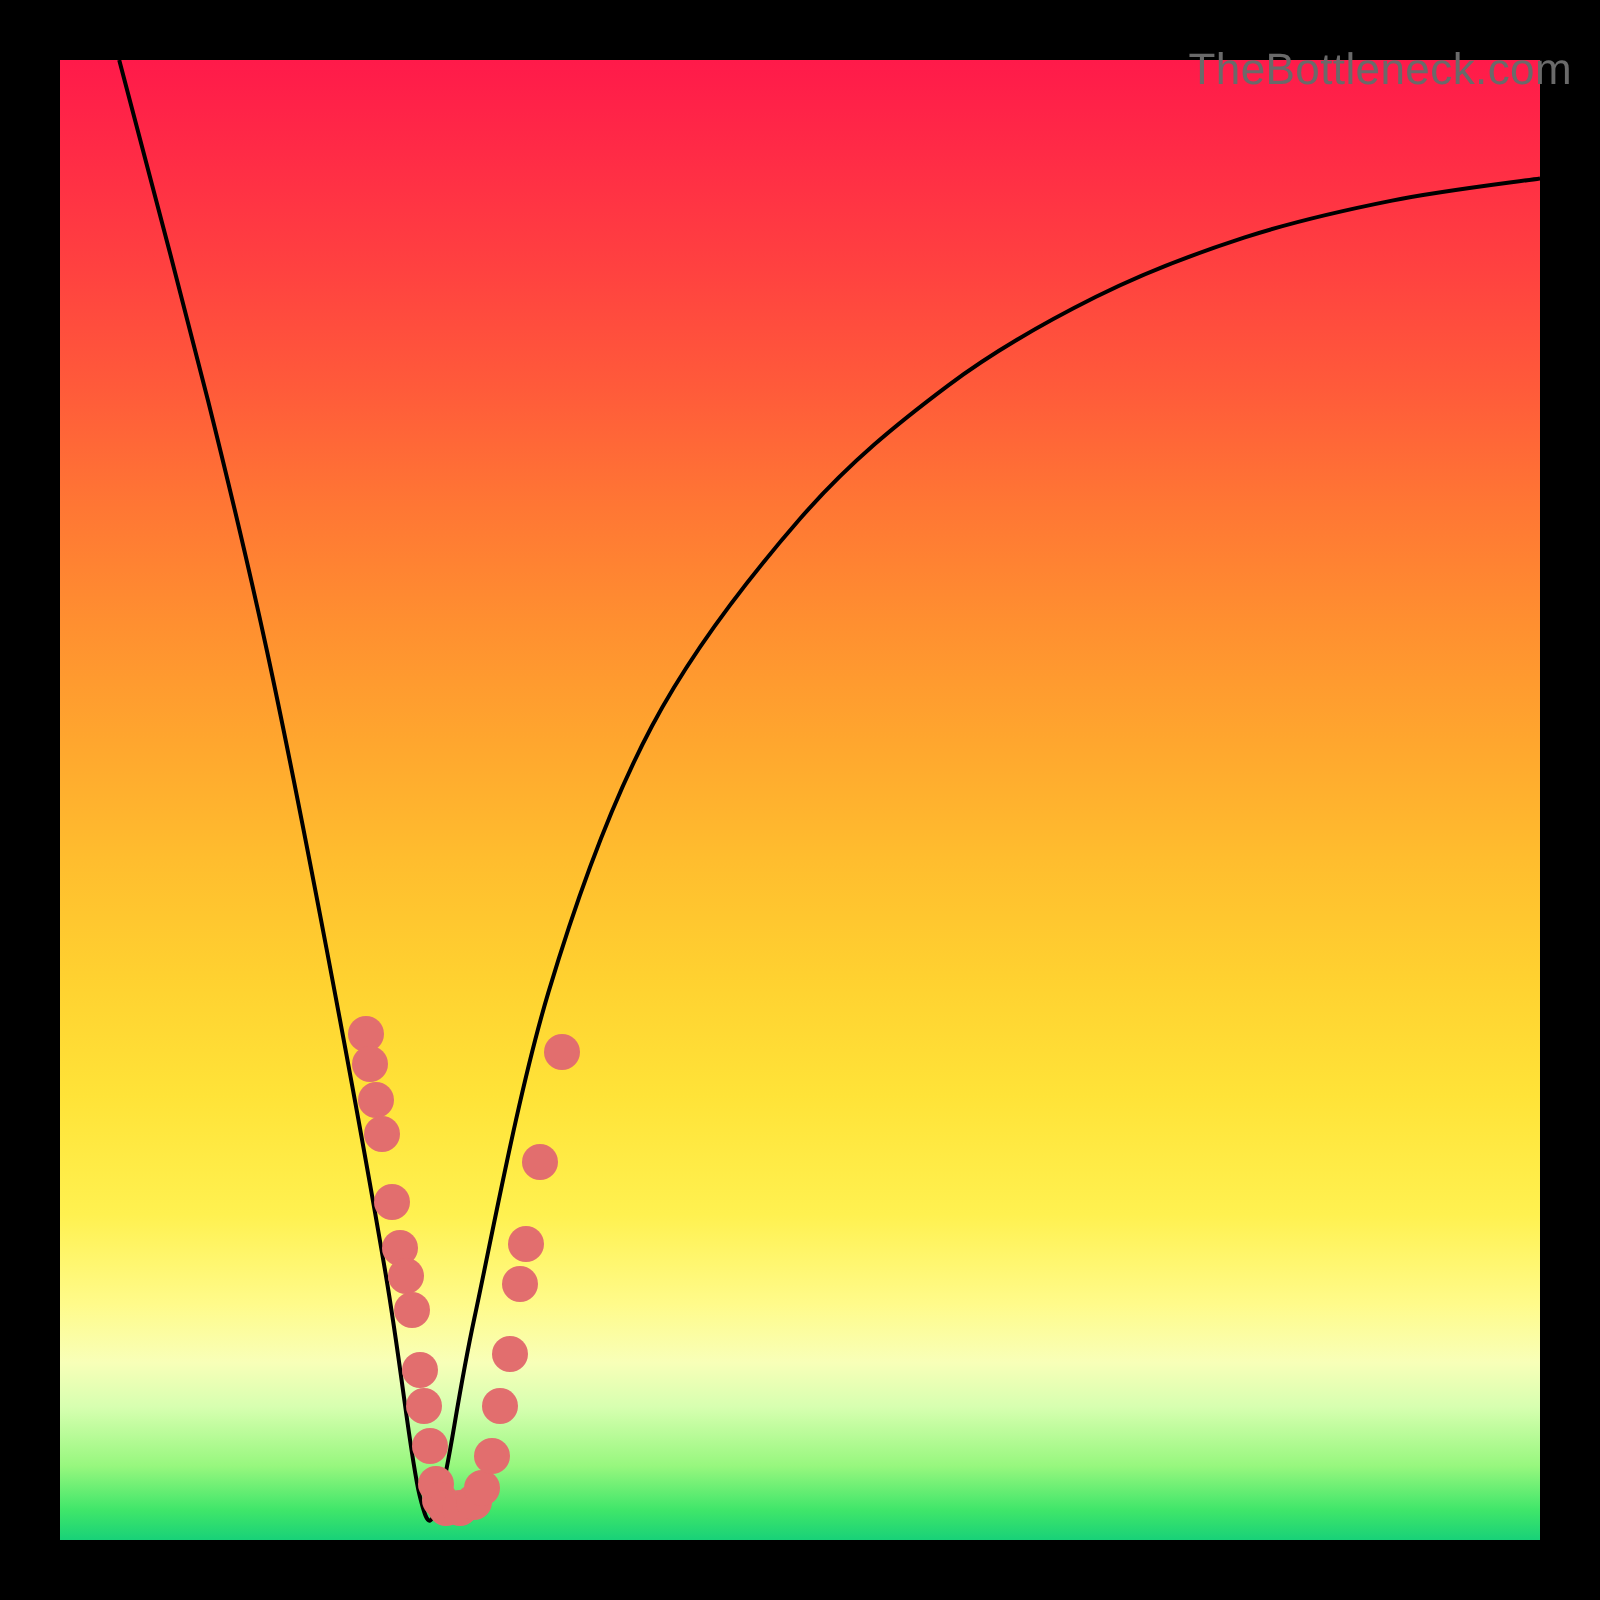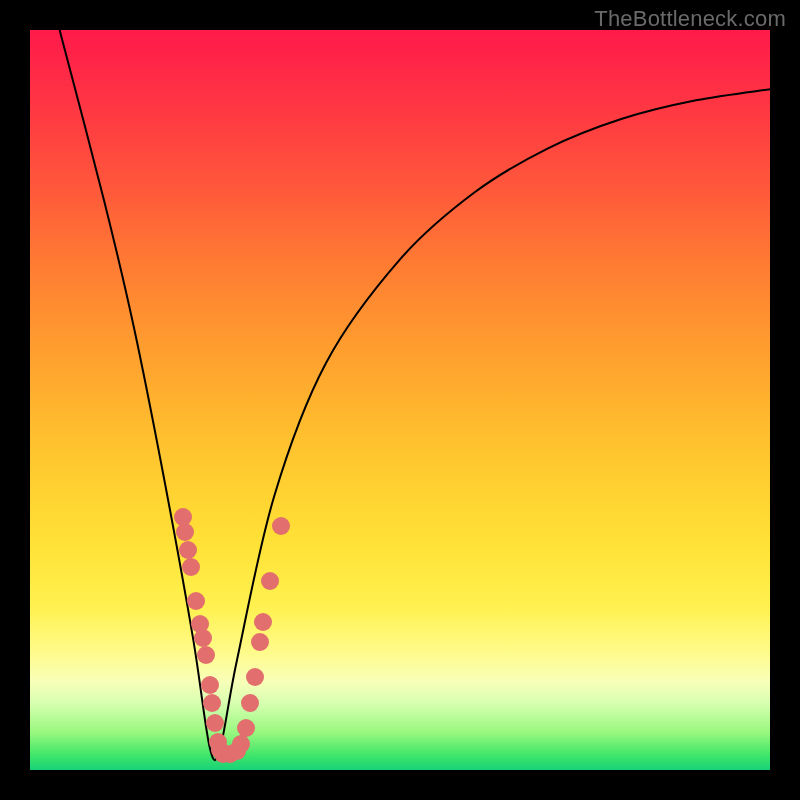--- a/index.html
+++ b/index.html
@@ -12,21 +12,21 @@
     font-family: Arial, Helvetica, sans-serif;
   }
   .frame {
     position: relative;
     width: 800px;
     height: 800px;
     background: #000;
   }
   .watermark {
     position: absolute;
-    top: 6px;
+    top: 22px;
     right: 14px;
     color: #6a6a6a;
     font-size: 22px;
     letter-spacing: 0.2px;
     z-index: 10;
     user-select: none;
   }
   .plot-area {
     position: absolute;
     left: 30px;

